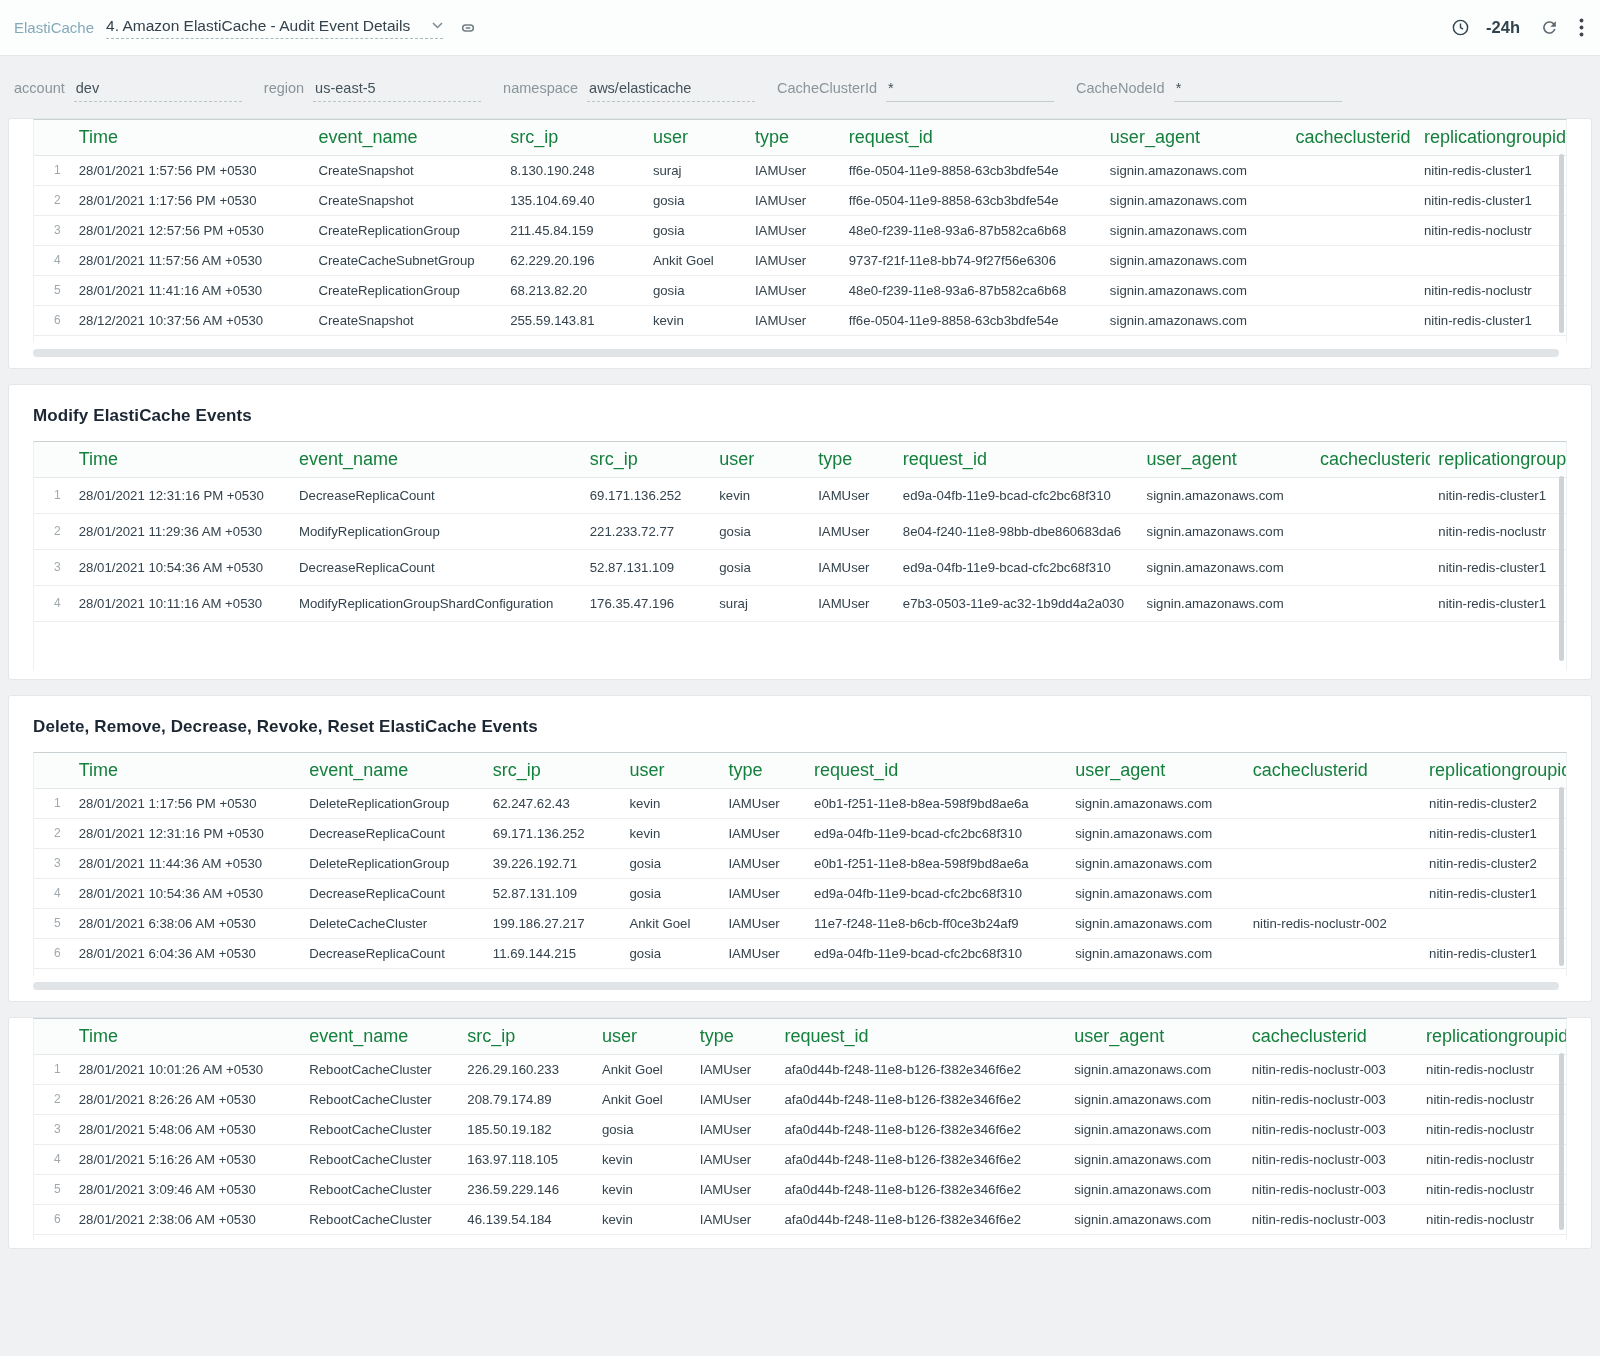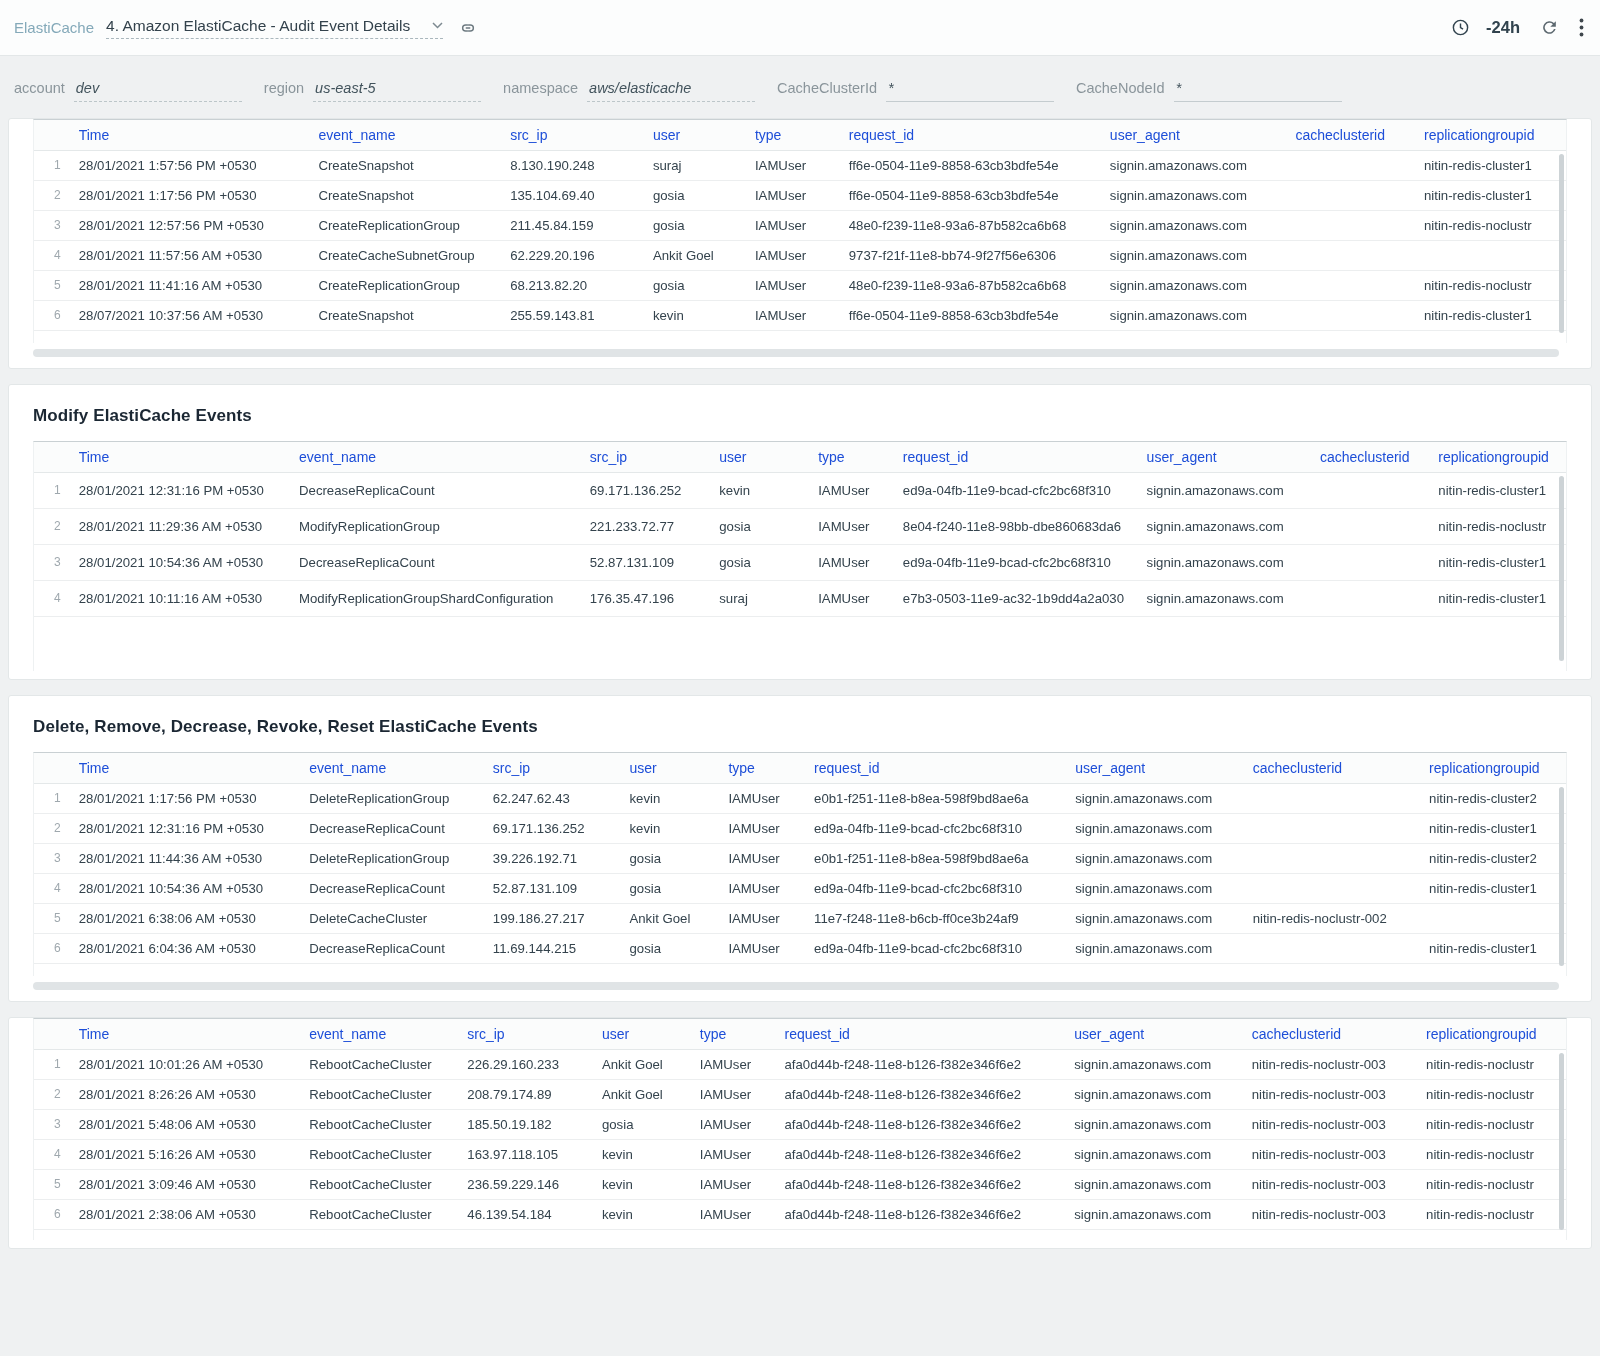--- a/index.html
+++ b/index.html
@@ -32,21 +32,21 @@
 
   
   .filter-bar {
     display:flex; align-items:baseline; gap:22px;
     padding:24px 14px 16px 14px;
   }
   .filter-item { display:flex; align-items:baseline; gap:9px; cursor:pointer; }
   .f-label { color:#8a959b; font-size:14.5px; }
   .f-value {
     min-width:168px; font-size:14.5px; color:#42535c;
-    border-bottom:1px dashed #bcc6c9; padding:0 4px 5px 2px;font-style:italic;
+    border-bottom:1px dashed #bcc6c9; padding:0 4px 5px 2px;
   }
   .f-value.solid { border-bottom:1px solid #c4cccf; }
 
   
   main { padding:0 8px 10px 8px; }
   section.panel {
     background:#ffffff; border:1px solid #e3e7e8; border-radius:3px;
     margin-bottom:15px; padding:0 24px 8px 24px;
   }
   section.panel h2 {
@@ -55,21 +55,21 @@
   }
   .tbl-viewport {
     position:relative; overflow:hidden;
     border-top:1px solid #c9d0d3;
     border-left:1px solid #eef1f2; border-right:1px solid #eef1f2;
   }
   .vp1 { height:224px; } .vp2 { height:230px; } .vp3 { height:224px; } .vp4 { height:222px; }
 
   table { width:100%; border-collapse:collapse; table-layout:fixed; font-size:13.2px; }
   thead th {
-    text-align:left; font-weight:400; color:#1d4ed8; font-size:14px;
+    text-align:left; font-weight:400; color:#15803d; font-size:18px;
     background:#fbfcfc; padding:7px 8px; border-bottom:1px solid #e4e8e9;
     white-space:nowrap; overflow:hidden;
   }
   tbody td {
     padding:7px 8px; border-bottom:1px solid #eceeef;
     color:#34434d; vertical-align:top;
     white-space:nowrap; overflow:hidden;
   }
   td.idx, th.idx { color:#9fa8ae; text-align:right; font-size:12px; padding-right:10px; }
   section.panel.wrap tbody td { white-space:normal; line-height:17px; padding-top:9px; padding-bottom:9px; }
@@ -244,21 +244,21 @@
               <td>68.213.82.20</td>
               <td>gosia</td>
               <td>IAMUser</td>
               <td>48e0-f239-11e8-93a6-87b582ca6b68</td>
               <td>signin.amazonaws.com</td>
               <td></td>
               <td>nitin-redis-noclustr</td>
             </tr>
             <tr>
               <td class="idx">6</td>
-              <td>28/07/2021 10:37:56 AM +0530</td>
+              <td>28/12/2021 10:37:56 AM +0530</td>
               <td>CreateSnapshot</td>
               <td>255.59.143.81</td>
               <td>kevin</td>
               <td>IAMUser</td>
               <td>ff6e-0504-11e9-8858-63cb3bdfe54e</td>
               <td>signin.amazonaws.com</td>
               <td></td>
               <td>nitin-redis-cluster1</td>
             </tr>
           </tbody>

